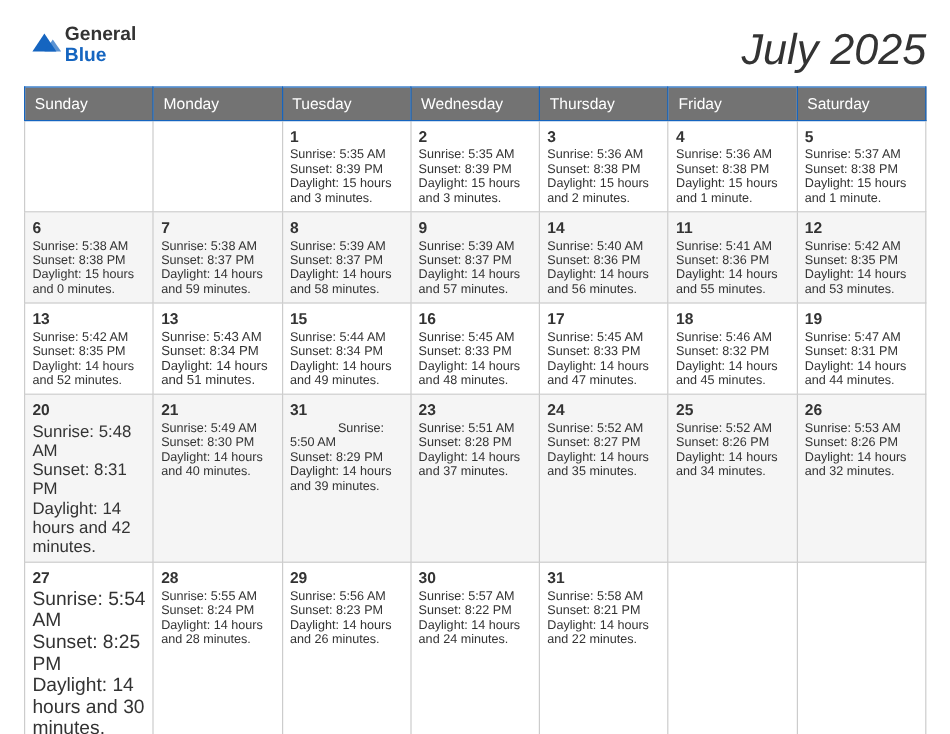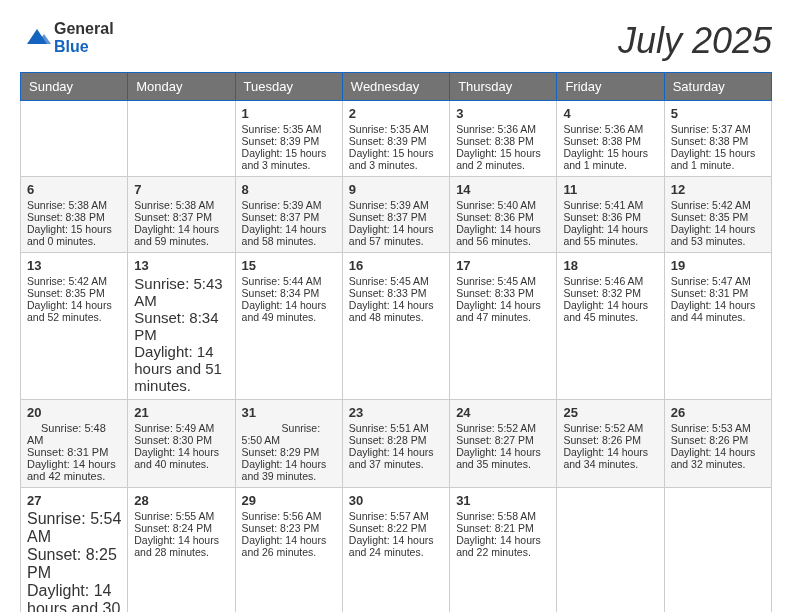--- a/index.html
+++ b/index.html
@@ -129,29 +129,29 @@
         <td><span class="day-num">6</span><span style="font-size: 10.5px;">Sunrise: 5:38 AM<br>Sunset: 8:38 PM<br>Daylight: 15 hours and 0 minutes.</span></td>
         <td><span class="day-num">7</span><span style="font-size: 10.5px;">Sunrise: 5:38 AM<br>Sunset: 8:37 PM<br>Daylight: 14 hours and 59 minutes.</span></td>
         <td><span class="day-num">8</span><span style="font-size: 10.5px;">Sunrise: 5:39 AM<br>Sunset: 8:37 PM<br>Daylight: 14 hours and 58 minutes.</span></td>
         <td><span class="day-num">9</span><span style="font-size: 10.5px;">Sunrise: 5:39 AM<br>Sunset: 8:37 PM<br>Daylight: 14 hours and 57 minutes.</span></td>
         <td><span class="day-num">14</span><span style="font-size: 10.5px;">Sunrise: 5:40 AM<br>Sunset: 8:36 PM<br>Daylight: 14 hours and 56 minutes.</span></td>
         <td><span class="day-num">11</span><span style="font-size: 10.5px;">Sunrise: 5:41 AM<br>Sunset: 8:36 PM<br>Daylight: 14 hours and 55 minutes.</span></td>
         <td><span class="day-num">12</span><span style="font-size: 10.5px;">Sunrise: 5:42 AM<br>Sunset: 8:35 PM<br>Daylight: 14 hours and 53 minutes.</span></td>
       </tr>
       <tr>
         <td><span class="day-num">13</span><span style="font-size: 10.5px;">Sunrise: 5:42 AM<br>Sunset: 8:35 PM<br>Daylight: 14 hours and 52 minutes.</span></td>
-        <td><span class="day-num">13</span><span style="font-size: 15px; text-align: right;">Sunrise: 5:43 AM<br>Sunset: 8:34 PM<br>Daylight: 14 hours and 51 minutes.</span></td>
+        <td><span class="day-num">13</span><span style="font-size: 11px; text-align: right;">Sunrise: 5:43 AM<br>Sunset: 8:34 PM<br>Daylight: 14 hours and 51 minutes.</span></td>
         <td><span class="day-num">15</span><span style="font-size: 10.5px;">Sunrise: 5:44 AM<br>Sunset: 8:34 PM<br>Daylight: 14 hours and 49 minutes.</span></td>
         <td><span class="day-num">16</span><span style="font-size: 10.5px;">Sunrise: 5:45 AM<br>Sunset: 8:33 PM<br>Daylight: 14 hours and 48 minutes.</span></td>
         <td><span class="day-num">17</span><span style="font-size: 10.5px;">Sunrise: 5:45 AM<br>Sunset: 8:33 PM<br>Daylight: 14 hours and 47 minutes.</span></td>
         <td><span class="day-num">18</span><span style="font-size: 10.5px;">Sunrise: 5:46 AM<br>Sunset: 8:32 PM<br>Daylight: 14 hours and 45 minutes.</span></td>
         <td><span class="day-num">19</span><span style="font-size: 10.5px;">Sunrise: 5:47 AM<br>Sunset: 8:31 PM<br>Daylight: 14 hours and 44 minutes.</span></td>
       </tr>
       <tr>
-        <td><span class="day-num">20</span><span style="font-size: 11px; margin-left: 14px;">Sunrise: 5:48 AM<br>Sunset: 8:31 PM<br>Daylight: 14 hours and 42 minutes.</span></td>
+        <td><span class="day-num">20</span><span style="font-size: 14px;">Sunrise: 5:48 AM<br>Sunset: 8:31 PM<br>Daylight: 14 hours and 42 minutes.</span></td>
         <td><span class="day-num">21</span><span style="font-size: 10.5px;">Sunrise: 5:49 AM<br>Sunset: 8:30 PM<br>Daylight: 14 hours and 40 minutes.</span></td>
         <td><span class="day-num">31</span><span style="font-size: 10.5px; margin-left: 40px;">Sunrise: 5:50 AM<br>Sunset: 8:29 PM<br>Daylight: 14 hours and 39 minutes.</span></td>
         <td><span class="day-num">23</span><span style="font-size: 10.5px; margin-top: 24px;">Sunrise: 5:51 AM<br>Sunset: 8:28 PM<br>Daylight: 14 hours and 37 minutes.</span></td>
         <td><span class="day-num">24</span><span style="font-size: 10.5px;">Sunrise: 5:52 AM<br>Sunset: 8:27 PM<br>Daylight: 14 hours and 35 minutes.</span></td>
         <td><span class="day-num">25</span><span style="font-size: 10.5px;">Sunrise: 5:52 AM<br>Sunset: 8:26 PM<br>Daylight: 14 hours and 34 minutes.</span></td>
         <td><span class="day-num">26</span><span style="font-size: 10.5px;">Sunrise: 5:53 AM<br>Sunset: 8:26 PM<br>Daylight: 14 hours and 32 minutes.</span></td>
       </tr>
       <tr>
         <td><span class="day-num">27</span><span style="font-size: 16px;">Sunrise: 5:54 AM<br>Sunset: 8:25 PM<br>Daylight: 14 hours and 30 minutes.</span></td>
         <td><span class="day-num">28</span><span style="font-size: 10.5px;">Sunrise: 5:55 AM<br>Sunset: 8:24 PM<br>Daylight: 14 hours and 28 minutes.</span></td>

